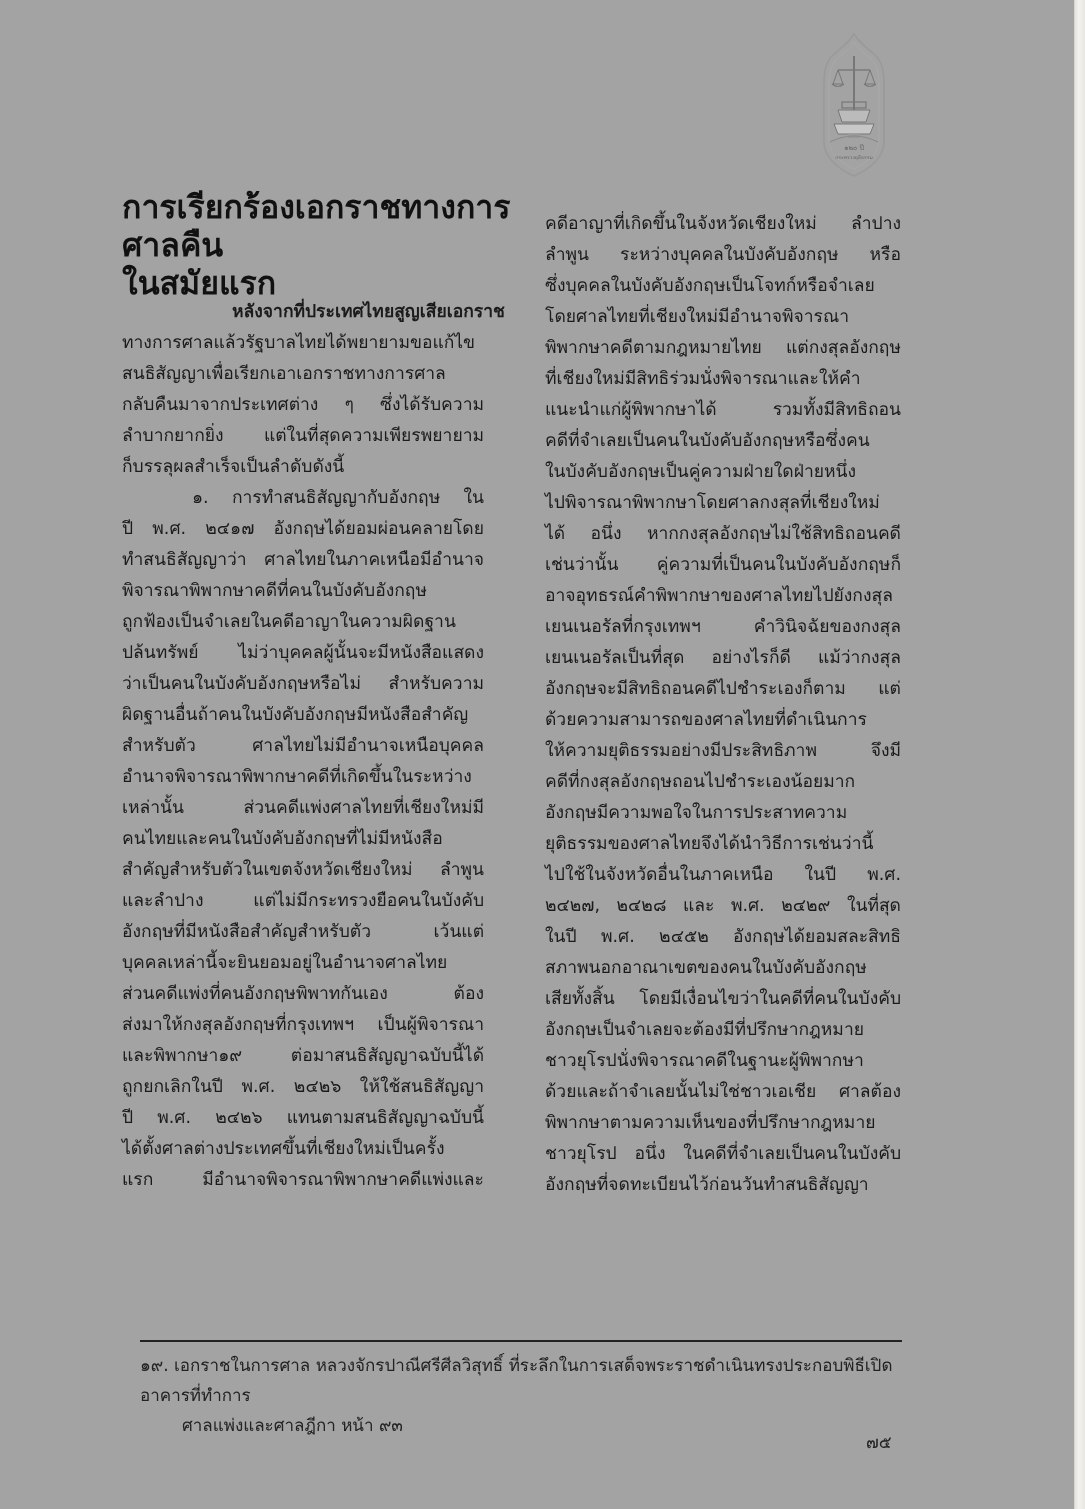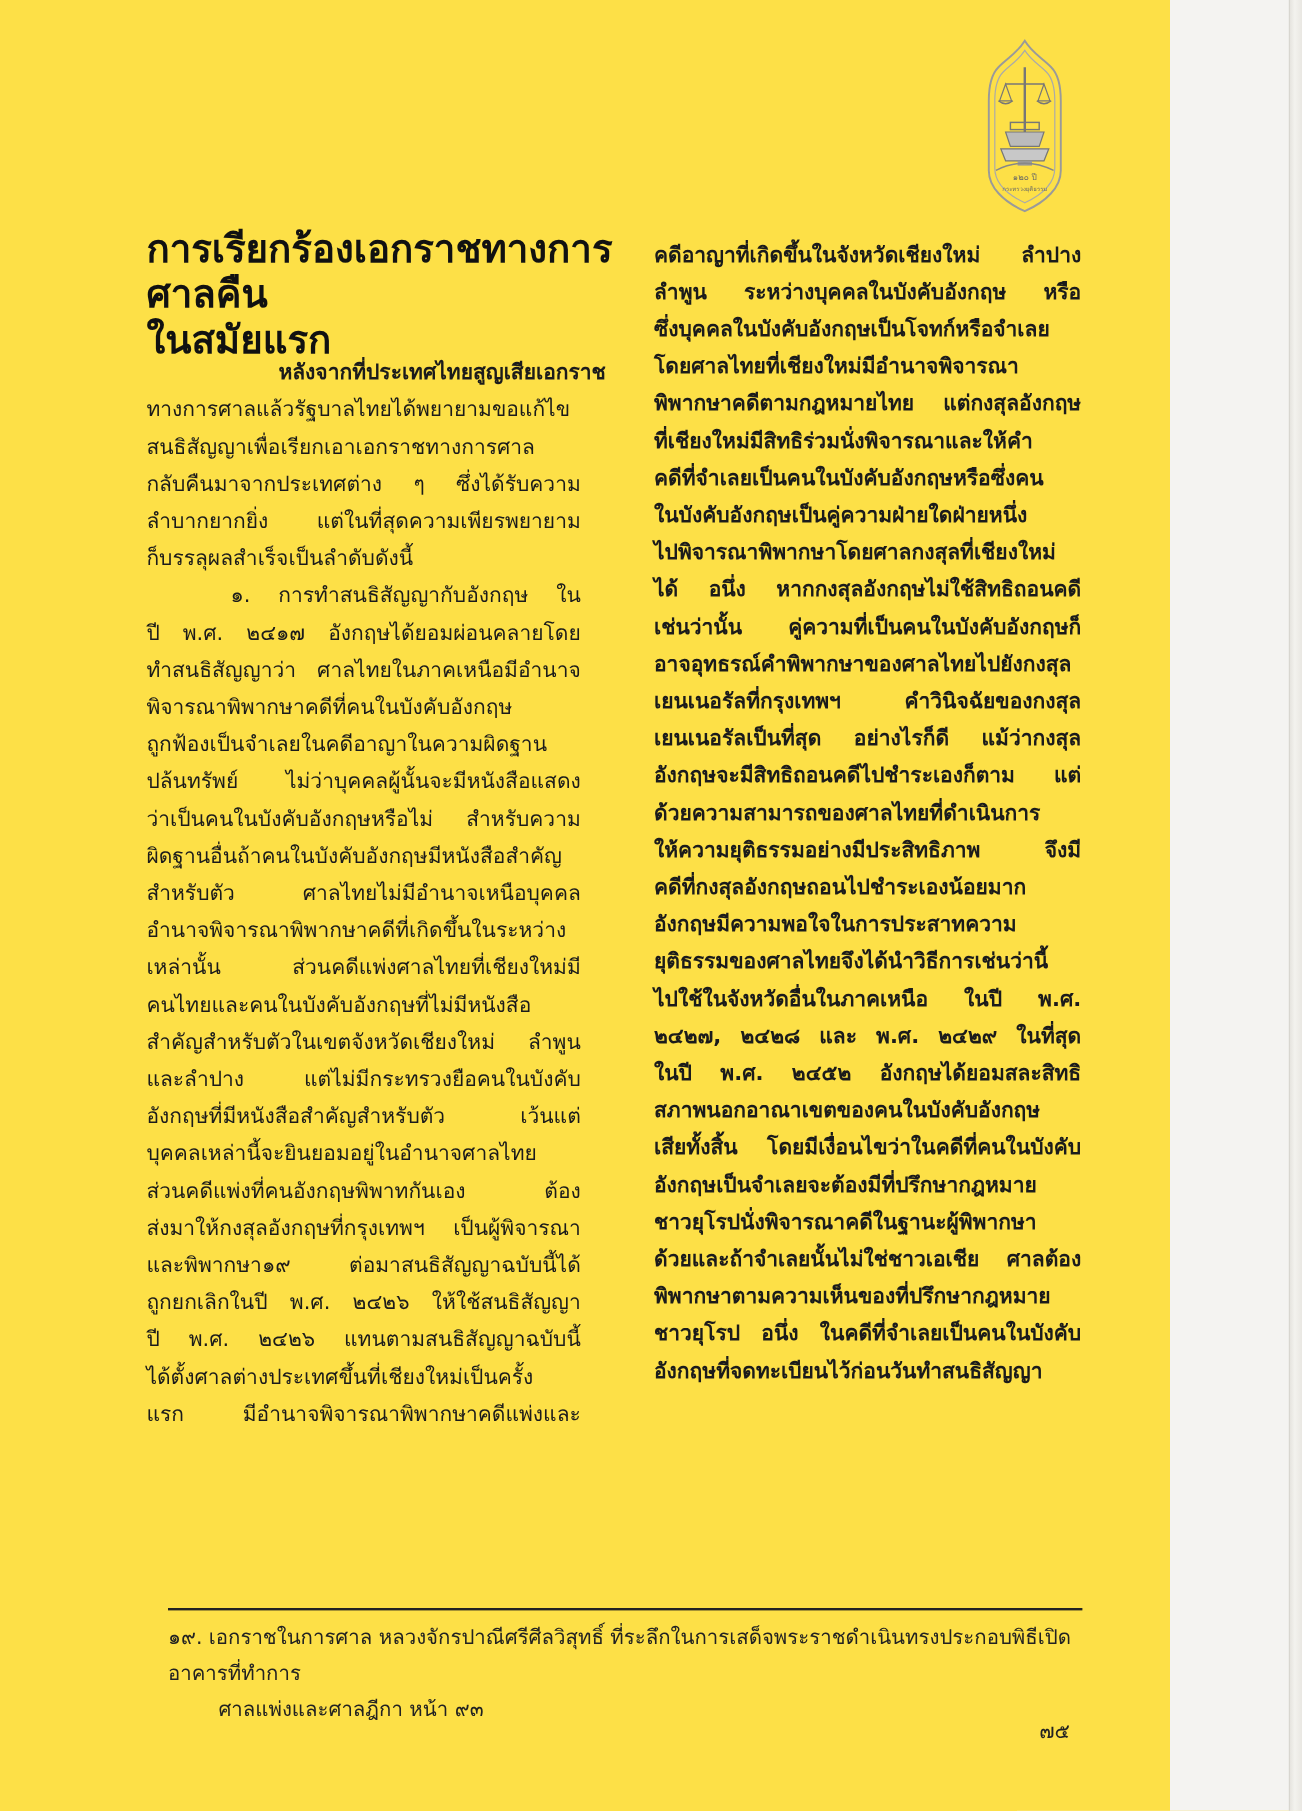--- a/index.html
+++ b/index.html
@@ -5,22 +5,22 @@
     html, body { margin: 0; padding: 0; }
     body {
       width: 1085px; height: 1509px;
       background: #f4f3f1;
       position: relative; overflow: hidden;
       font-family: "DejaVu Sans", "Liberation Sans", sans-serif;
       color: #1a1a1a;
     }
     .page {
       position: absolute; left: 0; top: 0;
-      width: 975px; height: 1509px;
-      background: #fde047;
+      width: 1075px; height: 1509px;
+      background: #a3a3a3;
     }
     .page-edge {
       position: absolute; right: 0; top: 0;
       width: 10px; height: 1509px;
       background: linear-gradient(to right, #e6e4df, #f3f2ee 40%, #e9e7e2);
       border-left: 1px solid #d8d6d0;
     }
     .logo {
       position: absolute; left: 818px; top: 30px;
       width: 72px; height: 150px;
@@ -41,21 +41,21 @@
     .col .line {
       height: 31px; line-height: 31px;
       white-space: nowrap;
       text-align: justify;
       text-align-last: justify;
     }
     .col .line.last { text-align-last: left; }
     .col .line.indent { padding-left: 70px; }
     .col .line.indent2 { padding-left: 110px; font-weight: bold; }
     .col-left { left: 122px; top: 296px; width: 362px; }
-    .col-right { left: 545px; top: 198px; width: 356px; font-weight: bold; }
+    .col-right { left: 545px; top: 208px; width: 356px; }
     .footnote-rule {
       position: absolute; left: 140px; top: 1340px;
       width: 762px; height: 2px; background: #222;
     }
     .footnote {
       position: absolute; left: 140px; top: 1350px; width: 770px;
       font-family: "DejaVu Sans", sans-serif;
       font-size: 17px; line-height: 30px; color: #222;
     }
     .footnote .fn-line2 { padding-left: 42px; }
@@ -126,20 +126,21 @@
       <div class="line">ได้ตั้งศาลต่างประเทศขึ้นที่เชียงใหม่เป็นครั้ง</div>
       <div class="line">แรก   มีอำนาจพิจารณาพิพากษาคดีแพ่งและ</div>
     </div>
   <div class="col col-right" id="col-right">
       <div class="line">คดีอาญาที่เกิดขึ้นในจังหวัดเชียงใหม่  ลำปาง</div>
       <div class="line">ลำพูน  ระหว่างบุคคลในบังคับอังกฤษ  หรือ</div>
       <div class="line">ซึ่งบุคคลในบังคับอังกฤษเป็นโจทก์หรือจำเลย</div>
       <div class="line">โดยศาลไทยที่เชียงใหม่มีอำนาจพิจารณา</div>
       <div class="line">พิพากษาคดีตามกฎหมายไทย  แต่กงสุลอังกฤษ</div>
       <div class="line">ที่เชียงใหม่มีสิทธิร่วมนั่งพิจารณาและให้คำ</div>
+      <div class="line">แนะนำแก่ผู้พิพากษาได้   รวมทั้งมีสิทธิถอน</div>
       <div class="line">คดีที่จำเลยเป็นคนในบังคับอังกฤษหรือซึ่งคน</div>
       <div class="line">ในบังคับอังกฤษเป็นคู่ความฝ่ายใดฝ่ายหนึ่ง</div>
       <div class="line">ไปพิจารณาพิพากษาโดยศาลกงสุลที่เชียงใหม่</div>
       <div class="line">ได้  อนึ่ง  หากกงสุลอังกฤษไม่ใช้สิทธิถอนคดี</div>
       <div class="line">เช่นว่านั้น  คู่ความที่เป็นคนในบังคับอังกฤษก็</div>
       <div class="line">อาจอุทธรณ์คำพิพากษาของศาลไทยไปยังกงสุล</div>
       <div class="line">เยนเนอรัลที่กรุงเทพฯ   คำวินิจฉัยของกงสุล</div>
       <div class="line">เยนเนอรัลเป็นที่สุด  อย่างไรก็ดี  แม้ว่ากงสุล</div>
       <div class="line">อังกฤษจะมีสิทธิถอนคดีไปชำระเองก็ตาม แต่</div>
       <div class="line">ด้วยความสามารถของศาลไทยที่ดำเนินการ</div>

